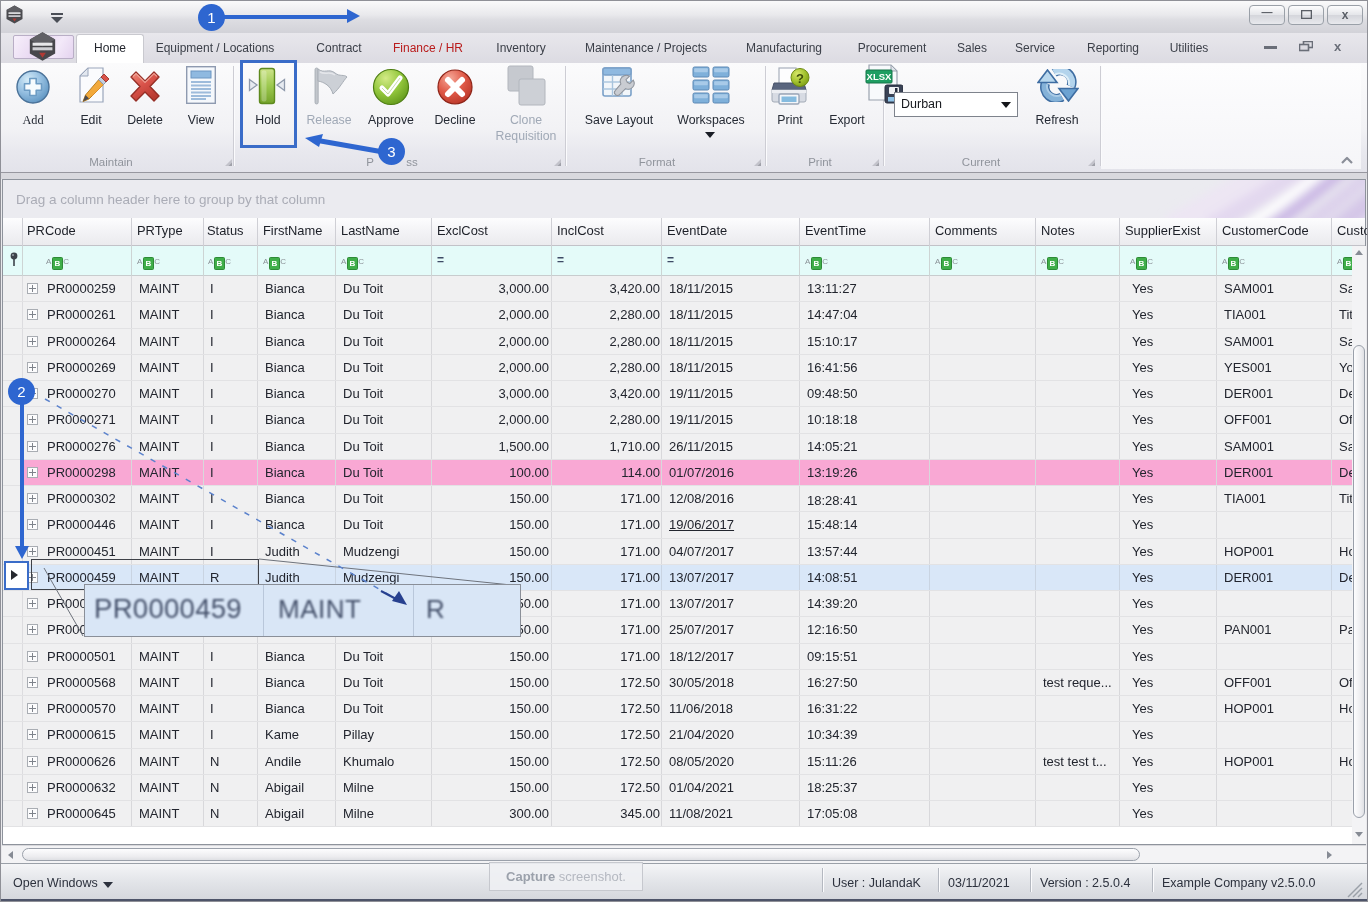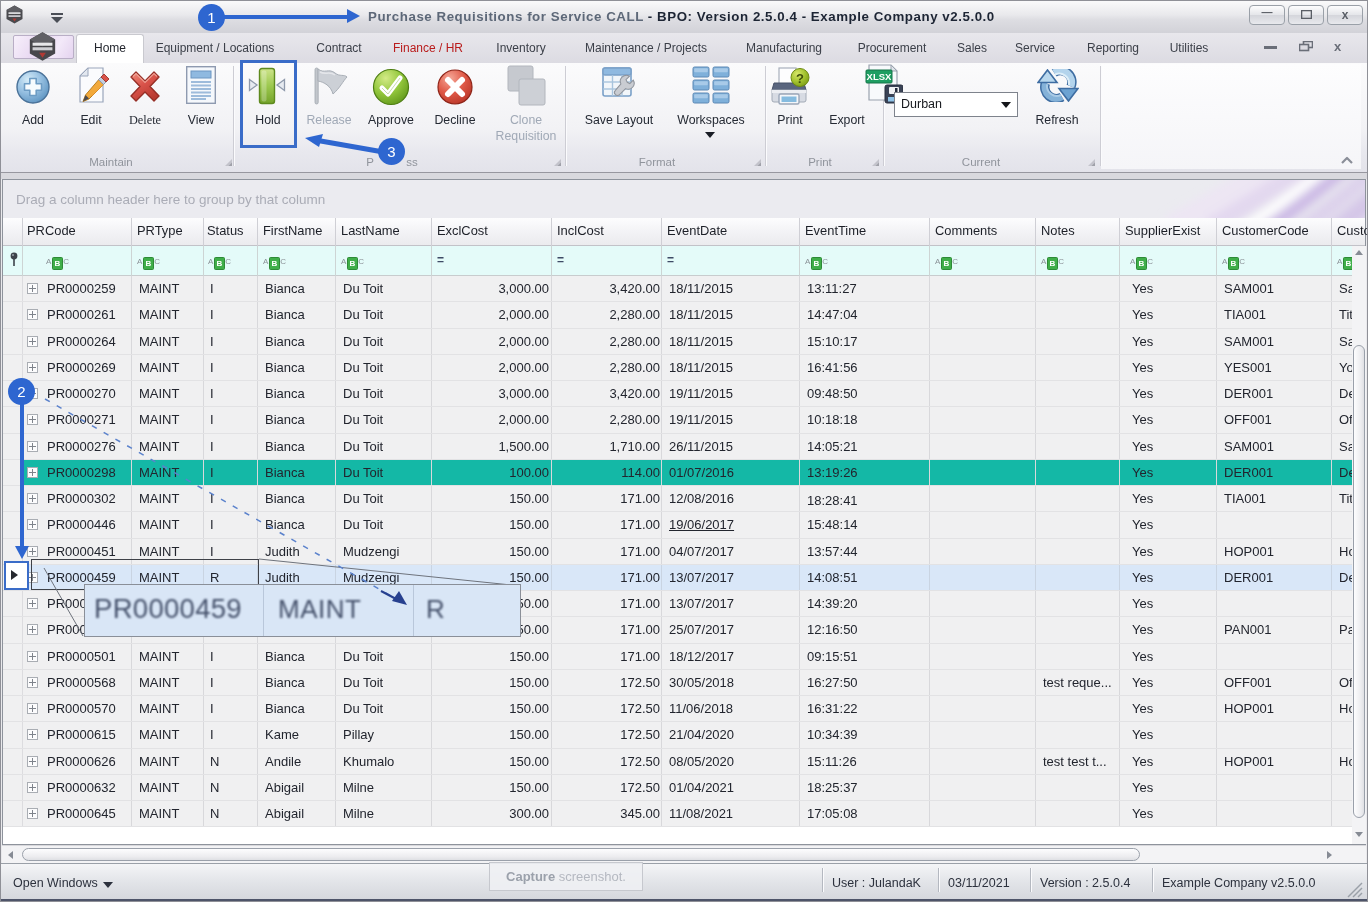--- a/index.html
+++ b/index.html
@@ -15,21 +15,20 @@
       <svg width="19" height="19" viewBox="0 0 19 19">
 <polygon points="9.5,0.5 17.5,5 17.5,14 9.5,18.5 1.5,14 1.5,5" fill="#4a4a4e"></polygon>
 <polygon points="9.5,0.5 17.5,5 9.5,9.5 1.5,5" fill="#5d5d62"></polygon>
 <rect x="3.5" y="7.2" width="12" height="1.8" fill="#d8d8da"></rect>
 <rect x="3.5" y="10.2" width="12" height="1.8" fill="#c8c8cc"></rect>
 <polygon points="7.5,13.5 11.5,13.5 9.5,16.5" fill="#b03a34"></polygon>
 </svg>
     </div>
 <div class="abs" style="left:51px;top:13px;width:12px;height:2px;background:#4a4e56;"></div>
 <div class="abs" style="left:51px;top:17px;width:0;height:0;border-left:6px solid transparent;border-right:6px solid transparent;border-top:6px solid #4a4e56;"></div>
-<div class="abs" style="left:368px;top:9px;font-size:13.3px;font-weight:bold;letter-spacing:0.55px;color:#5d6878;white-space:nowrap;">Purchase Requisitions for Service CALL<span style="color:#1d2534"> - BPO: Version 2.5.0.4 - Example Company v2.5.0.0</span></div>
 <div class="abs" style="left:1249px;top:5px;width:36px;height:20px;border:1px solid #9aa0a8;border-radius:4px;background:linear-gradient(#fdfdfe,#e4e5e9 50%,#d4d5db 51%,#e8e9ed);box-sizing:border-box;color:#5a5e66;font-size:11px;font-weight:bold;text-align:center;line-height:18px;"><span style="position:relative;top:-3px;">—</span></div>
 <div class="abs" style="left:1288px;top:5px;width:36px;height:20px;border:1px solid #9aa0a8;border-radius:4px;background:linear-gradient(#fdfdfe,#e4e5e9 50%,#d4d5db 51%,#e8e9ed);box-sizing:border-box;color:#5a5e66;font-size:11px;font-weight:bold;text-align:center;line-height:18px;"><svg width="11" height="9" style="display:inline-block;margin-top:4px;">
         <rect x="0.5" y="0.5" width="10" height="8" fill="none" stroke="#5a5e66" stroke-width="1.6"></rect>
       </svg></div>
 <div class="abs" style="left:1327px;top:5px;width:36px;height:20px;border:1px solid #9aa0a8;border-radius:4px;background:linear-gradient(#fdfdfe,#e4e5e9 50%,#d4d5db 51%,#e8e9ed);box-sizing:border-box;color:#5a5e66;font-size:11px;font-weight:bold;text-align:center;line-height:18px;"><span style="font-size:12px;">x</span></div>
 <div class="abs" style="left:1px;top:33px;width:1366px;height:30px;background:linear-gradient(#e8e7ec,#dcdbe2);"></div>
 <div class="abs" style="left:13px;top:35px;width:61px;height:24px;border:1px solid #b9aec6;border-radius:2px;background:linear-gradient(120deg,#f7f0fb,#e9d9f2 40%,#f3e9f9 70%,#e4d3ef);box-sizing:border-box;"></div>
 <div class="abs" style="left:28px;top:32px;width:27px;height:27px;">
       <svg width="29" height="29" viewBox="0 0 19 19">
 <polygon points="9.5,0.2 17.8,4.9 17.8,14.1 9.5,18.8 1.2,14.1 1.2,4.9" fill="#47474b"></polygon>
@@ -101,23 +100,23 @@
       <svg width="9" height="9">
         <path d="M8 1 L8 8 L1 8 Z" fill="#c3c3cb"></path>
         <path d="M8 4.5 L8 8 L4.5 8 Z" fill="#9fa0a8"></path>
       </svg>
     </div>
 <div class="abs" style="left:1340px;top:155px;width:14px;height:10px;">
       <svg width="14" height="10">
         <path d="M2 8 L7 3 L12 8" fill="none" stroke="#8a8e98" stroke-width="2.2" stroke-linejoin="round"></path>
       </svg>
     </div>
-<div class="abs tc" style="left:33px;top:113px;font-size:12.3px;color:#252a34;">Add</div>
+<div class="abs tc" style="left:33px;top:113px;font-size:12.3px;color:#252a34;font-family:Liberation Serif, serif;">Add</div>
 <div class="abs tc" style="left:91px;top:113px;font-size:12.3px;color:#252a34;">Edit</div>
-<div class="abs tc" style="left:145px;top:113px;font-size:12.3px;color:#252a34;font-family:Liberation Serif, serif;">Delete</div>
+<div class="abs tc" style="left:145px;top:113px;font-size:12.3px;color:#252a34;">Delete</div>
 <div class="abs tc" style="left:201px;top:113px;font-size:12.3px;color:#252a34;">View</div>
 <div class="abs tc" style="left:268px;top:113px;font-size:12.3px;color:#252a34;">Hold</div>
 <div class="abs tc" style="left:329px;top:113px;font-size:12.3px;color:#a0a9b6;">Release</div>
 <div class="abs tc" style="left:391px;top:113px;font-size:12.3px;color:#252a34;">Approve</div>
 <div class="abs tc" style="left:455px;top:113px;font-size:12.3px;color:#252a34;">Decline</div>
 <div class="abs tc" style="left:526px;top:113px;font-size:12.3px;color:#a0a9b6;">Clone</div>
 <div class="abs tc" style="left:526px;top:129px;font-size:12.3px;color:#a0a9b6;">Requisition</div>
 <div class="abs tc" style="left:619px;top:113px;font-size:12.3px;color:#252a34;">Save Layout</div>
 <div class="abs tc" style="left:711px;top:113px;font-size:12.3px;color:#252a34;">Workspaces</div>
 <div class="abs tc" style="left:790px;top:113px;font-size:12.3px;color:#252a34;">Print</div>
@@ -619,21 +618,21 @@
       <div class="abs" style="left:262px;top:0;height:100%;line-height:26.25px;font-size:13px;color:#22252e;white-space:nowrap;">Bianca</div>
       <div class="abs" style="left:340px;top:0;height:100%;line-height:26.25px;font-size:13px;color:#22252e;white-space:nowrap;">Du Toit</div>
       <div class="abs" style="left:436px;top:0;width:110px;height:100%;line-height:26.25px;font-size:13px;color:#22252e;text-align:right;white-space:nowrap;">1,500.00</div>
       <div class="abs" style="left:547px;top:0;width:110px;height:100%;line-height:26.25px;font-size:13px;color:#22252e;text-align:right;white-space:nowrap;">1,710.00</div>
       <div class="abs" style="left:666px;top:0;height:100%;line-height:26.25px;font-size:13px;color:#22252e;white-space:nowrap;">26/11/2015</div>
       <div class="abs" style="left:804px;top:0;height:100%;line-height:26.25px;font-size:13px;color:#22252e;white-space:nowrap;">14:05:21</div>
       <div class="abs" style="left:1129px;top:0;height:100%;line-height:26.25px;font-size:13px;color:#22252e;white-space:nowrap;">Yes</div>
       <div class="abs" style="left:1221px;top:0;height:100%;line-height:26.25px;font-size:13px;color:#22252e;white-space:nowrap;">SAM001</div>
       <div class="abs" style="left:1336px;top:0;height:100%;line-height:26.25px;font-size:13px;color:#22252e;white-space:nowrap;">Sa</div>
     </div>
-<div class="abs" style="left:3px;top:459.75px;width:1349px;height:26.25px;background:#14b8a6;border-bottom:1px solid #e2e2e4;box-sizing:border-box;">
+<div class="abs" style="left:3px;top:459.75px;width:1349px;height:26.25px;background:#f9a8d4;border-bottom:1px solid #e2e2e4;box-sizing:border-box;">
       <div class="abs" style="left:19px;top:0;width:1px;height:100%;background:#d8d8db;"></div>
       <div class="abs" style="left:128px;top:0;width:1px;height:100%;background:#d8d8db;"></div>
       <div class="abs" style="left:200px;top:0;width:1px;height:100%;background:#d8d8db;"></div>
       <div class="abs" style="left:254px;top:0;width:1px;height:100%;background:#d8d8db;"></div>
       <div class="abs" style="left:332px;top:0;width:1px;height:100%;background:#d8d8db;"></div>
       <div class="abs" style="left:428px;top:0;width:1px;height:100%;background:#d8d8db;"></div>
       <div class="abs" style="left:548px;top:0;width:1px;height:100%;background:#d8d8db;"></div>
       <div class="abs" style="left:658px;top:0;width:1px;height:100%;background:#d8d8db;"></div>
       <div class="abs" style="left:796px;top:0;width:1px;height:100%;background:#d8d8db;"></div>
       <div class="abs" style="left:926px;top:0;width:1px;height:100%;background:#d8d8db;"></div>

